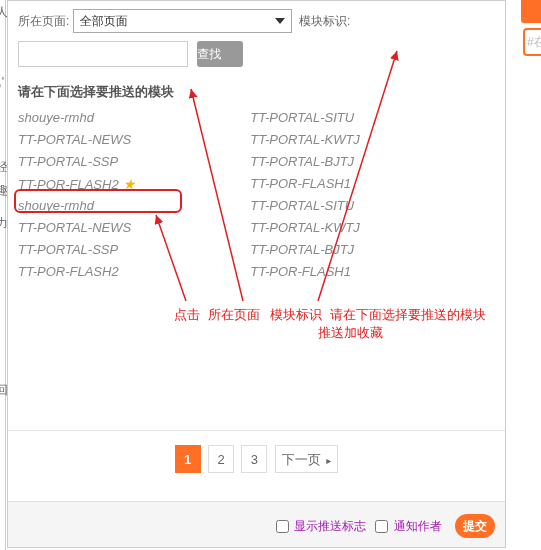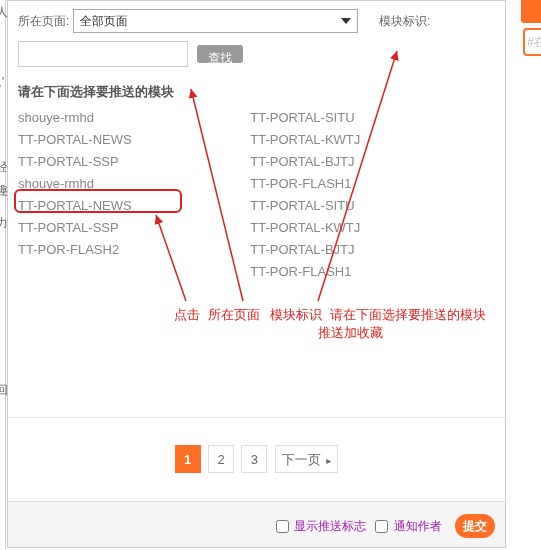--- a/index.html
+++ b/index.html
@@ -67,79 +67,79 @@
   .row {
     padding: 8px 10px 0 10px;
   }
   .lbl {
     display: inline-block;
     color: #666;
     vertical-align: middle;
   }
   .sel {
     display: inline-block;
-    width: 285px;
+    width: 219px;
     height: 24px;
     border: 1px solid #aaa;
     background: #fff;
     vertical-align: middle;
     position: relative;
     line-height: 22px;
     padding-left: 6px;
     color: #333;
   }
   .sel .caret {
     position: absolute;
     right: 6px; top: 8px;
     width: 0; height: 0;
     border-left: 5px solid transparent;
     border-right: 5px solid transparent;
     border-top: 6px solid #333;
   }
   .mod-lbl {
     display: inline-block;
-    margin-left: 18px;
+    margin-left: 4px;
     color: #666;
     vertical-align: middle;
   }
 
   .search-row {
     padding: 8px 10px 0 10px;
   }
   .search-input {
     width: 170px;
     height: 26px;
     border: 1px solid #ccc;
     background: #fff;
     vertical-align: middle;
     padding: 0 4px;
   }
   .btn-find {
     display: inline-block;
-    width: 46px; height: 18px;
+    width: 46px; height: 26px;
     line-height: 26px;
-    text-align: center;
     background: #999;
     color: #fff;
     border-radius: 3px;
     vertical-align: middle;
     margin-left: 6px;
     cursor: pointer;
   }
 
   .instr {
     padding: 16px 10px 4px 10px;
     font-size: 13px;
     color: #555;
     font-weight: bold;
   }
 
   .module-cols {
     padding: 2px 10px;
     position: relative;
+    font-style: italic;
   }
   .col {
     display: inline-block;
     vertical-align: top;
     width: 48%;
   }
   .mod-item {
     font-size: 13px;
     color: #888;
     line-height: 22px;
@@ -175,21 +175,21 @@
     pointer-events: none;
   }
 
   
   .pager {
     position: absolute;
     bottom: 74px;
     left: 0; right: 0;
     text-align: center;
     border-top: 1px solid #e5e5e5;
-    padding-top: 27px;
+    padding-top: 14px;
   }
   .pg {
     display: inline-block;
     min-width: 26px; height: 28px;
     line-height: 28px;
     border: 1px solid #ddd;
     margin: 0 2px;
     padding: 0 6px;
     color: #666;
     cursor: pointer;
@@ -267,20 +267,23 @@
     <span class="btn-find">查找</span>
   </div>
 
   <div class="instr">请在下面选择要推送的模块</div>
 
   <div class="module-cols">
     <div class="col">
       <div class="mod-item">shouye-rmhd</div>
       <div class="mod-item">TT-PORTAL-NEWS</div>
       <div class="mod-item">TT-PORTAL-SSP</div>
+      <div class="mod-item">
+        <span>TT-POR-FLASH2</span><span class="star">★</span>
+      </div>
       <div class="mod-item">shouye-rmhd</div>
       <div class="mod-item">TT-PORTAL-NEWS</div>
       <div class="mod-item">TT-PORTAL-SSP</div>
       <div class="mod-item">TT-POR-FLASH2</div>
     </div>
     <div class="col">
       <div class="mod-item">TT-PORTAL-SITU</div>
       <div class="mod-item">TT-PORTAL-KWTJ</div>
       <div class="mod-item">TT-PORTAL-BJTJ</div>
       <div class="mod-item">TT-POR-FLASH1</div>

